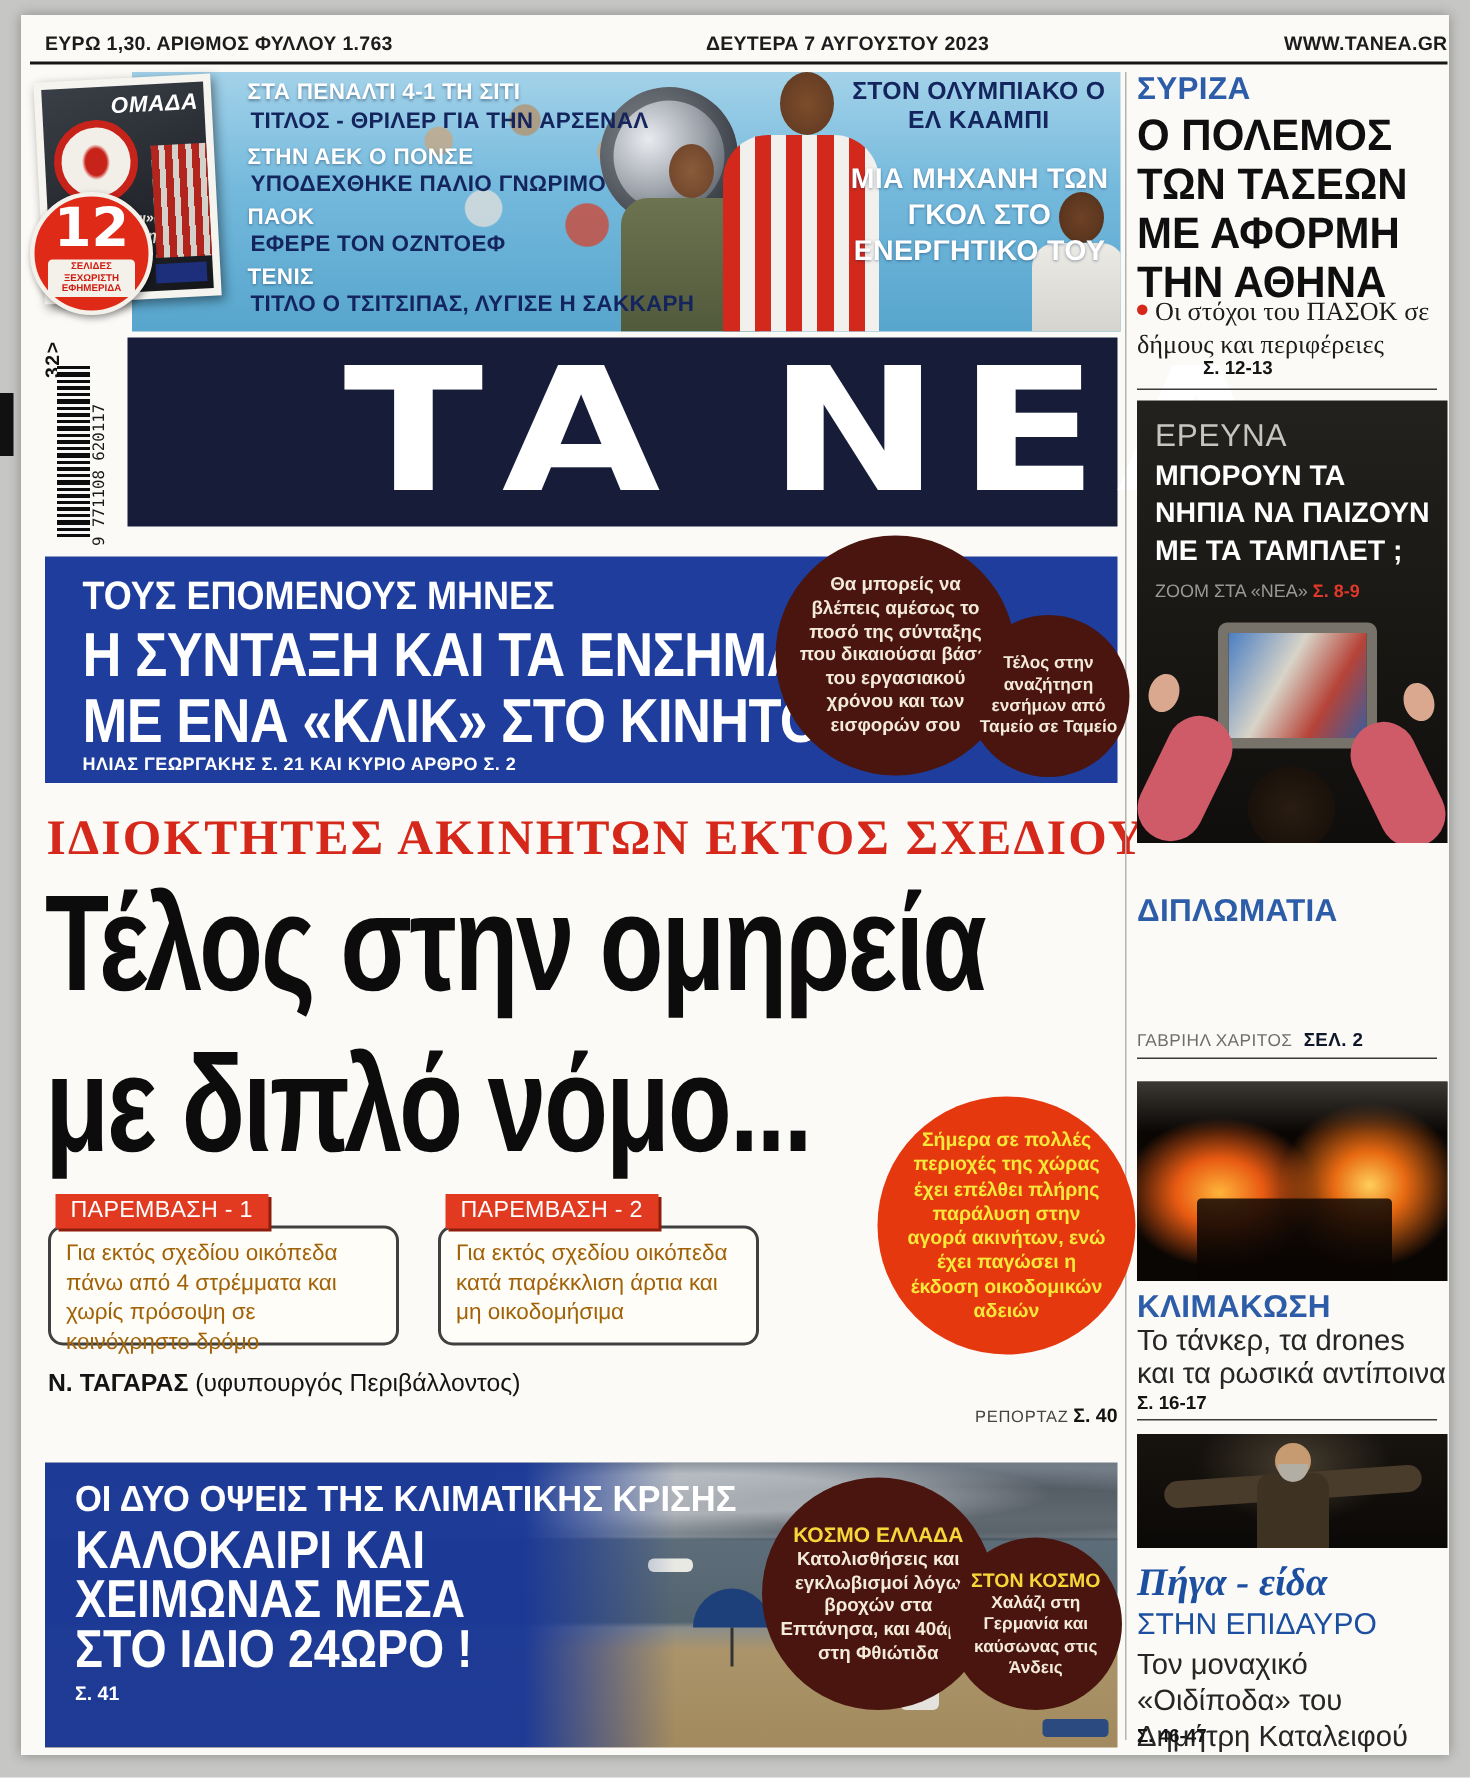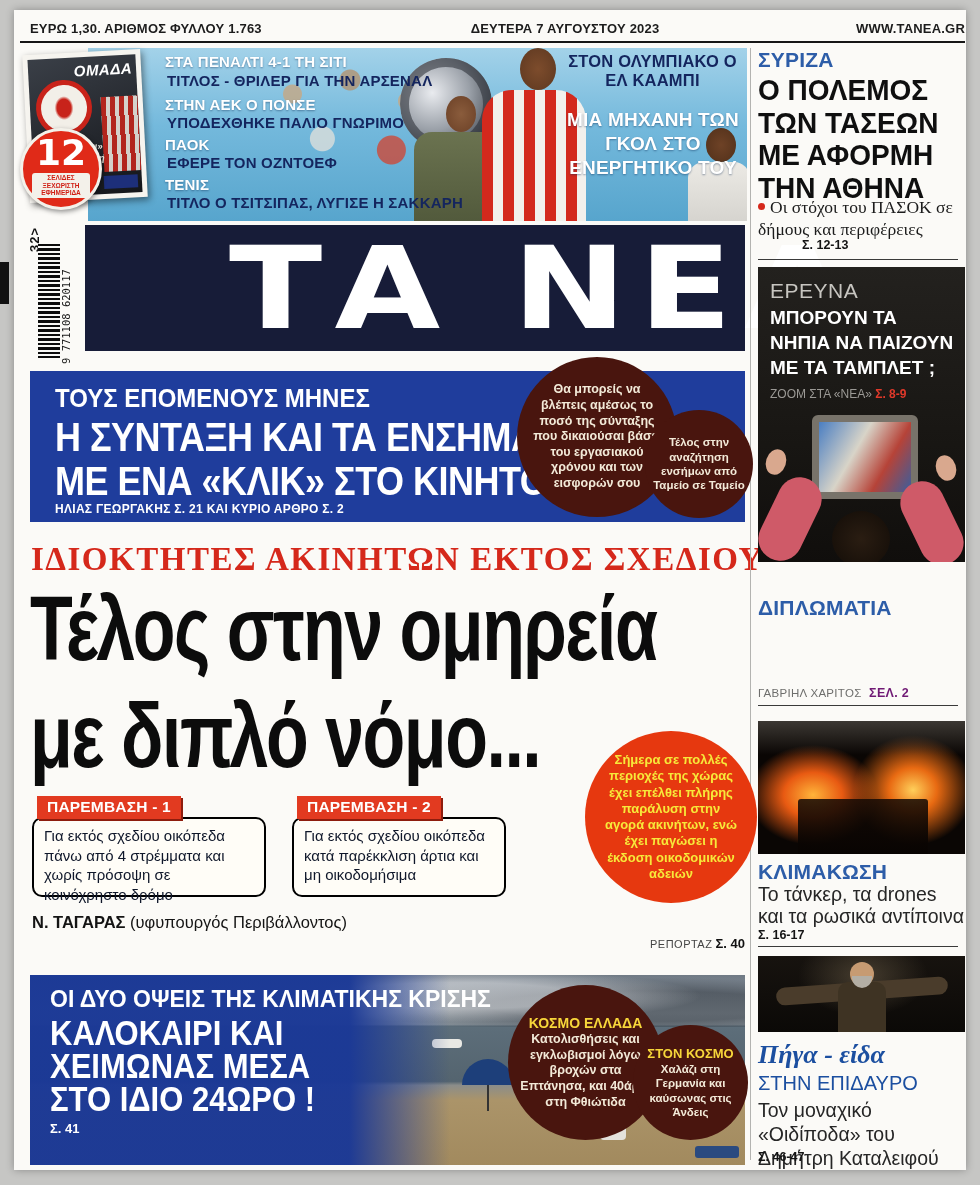--- a/index.html
+++ b/index.html
@@ -19,22 +19,22 @@
   .logo-box{background:#171c38;display:flex;align-items:center;justify-content:flex-end}
   .logo-text{font-family:"DejaVu Sans",sans-serif;font-weight:bold;color:#fff;font-size:112px;line-height:120px;letter-spacing:10px;transform:scaleX(1.22) scaleY(1.02);transform-origin:left center;padding-left:14px;white-space:nowrap}
   
   .pension{background:#1f3d9c}
   .cond{transform-origin:left top;white-space:nowrap}
   
   .bubble{border-radius:50%;background:#49150e;color:#f3ead8;display:flex;flex-direction:column;align-items:center;justify-content:center;text-align:center;font-weight:bold;line-height:1.25;box-sizing:border-box}
   .lead-bubble{background:#e6380f;color:#f7e93a}
   .bub-head{color:#f7d63a;font-weight:bold}
   
-  .tab{display:inline-block;background:#e23a20;color:#fff;font-weight:bold;font-size:15.5px;padding:2px 10px 3px;box-shadow:2px 2px 0 #8e1d0e;letter-spacing:.2px}
-  .pbox{background:#fffdf7;border:2px solid #000000;border-radius:10px;font-size:15px;line-height:1.3;color:#0f172a;padding:7px 10px;box-sizing:border-box}
+  .tab{display:inline-block;background:#e23a20;color:#fff;font-weight:normal;font-size:15.5px;padding:2px 10px 3px;box-shadow:2px 2px 0 #8e1d0e;letter-spacing:.2px}
+  .pbox{background:#fffdf7;border:2px solid #404040;border-radius:10px;font-size:15px;line-height:1.3;color:#a16207;padding:7px 10px;box-sizing:border-box}
   
   .skicker{color:#2d5da8;font-weight:bold;font-size:21px;letter-spacing:.2px}
   .sdiv{height:1px;background:#3a3a3a}
   .sbody{font-size:19.5px;color:#262626;line-height:21.5px}
   .spage{font-size:12.5px;font-weight:bold;color:#141414}
   .serif{font-family:"Liberation Serif",serif}
 </style>
 </head>
 <body>
 
@@ -201,21 +201,21 @@
     <div class="abs" style="left:8px;top:182px;width:20px;height:26px;border-radius:50%;background:#d9a88e;transform:rotate(18deg)"></div>
     <div class="abs" style="left:178px;top:188px;width:20px;height:26px;border-radius:50%;background:#d9a88e;transform:rotate(-18deg)"></div>
     <div class="abs" style="left:10px;top:208px;width:44px;height:88px;border-radius:22px;background:#cf5a68;transform:rotate(26deg)"></div>
     <div class="abs" style="left:152px;top:212px;width:44px;height:88px;border-radius:22px;background:#cf5a68;transform:rotate(-26deg)"></div>
     <div class="abs" style="left:74px;top:244px;width:58px;height:56px;border-radius:50%;background:radial-gradient(#2a1d12,#120c07)"></div>
   </div>
 
   <div class="abs skicker" style="left:758px;top:596px">ΔΙΠΛΩΜΑΤΙΑ</div>
   <div class="abs" style="left:758px;top:686px;font-size:11.5px;color:#6e6e6c;letter-spacing:.3px">
     <span>ΓΑΒΡΙΗΛ ΧΑΡΙΤΟΣ</span>
-    <span class="b" style="color:#701a75;font-size:12.5px;margin-left:4px">ΣΕΛ. 2</span>
+    <span class="b" style="color:#0f172a;font-size:12.5px;margin-left:4px">ΣΕΛ. 2</span>
   </div>
   <div class="abs sdiv" style="left:758px;top:705px;width:200px"></div>
 
   <div class="abs" style="left:758px;top:721px;width:207px;height:133px;background:#0a0604;overflow:hidden">
     <div class="abs" style="left:-10px;top:24px;width:130px;height:100px;background:radial-gradient(closest-side,#ffb43a 0%,#e85a12 45%,rgba(120,30,5,0) 100%)"></div>
     <div class="abs" style="left:95px;top:14px;width:120px;height:110px;background:radial-gradient(closest-side,#ffcf5a 0%,#e86a12 40%,rgba(120,30,5,0) 100%)"></div>
     <div class="abs" style="left:0;top:0;width:100%;height:34px;background:linear-gradient(180deg,#3c3833,rgba(40,36,32,0))"></div>
     <div class="abs" style="left:40px;top:78px;width:130px;height:55px;background:linear-gradient(180deg,rgba(20,10,5,.85),rgba(8,4,2,.95));border-radius:3px 3px 0 0"></div>
   </div>
 

